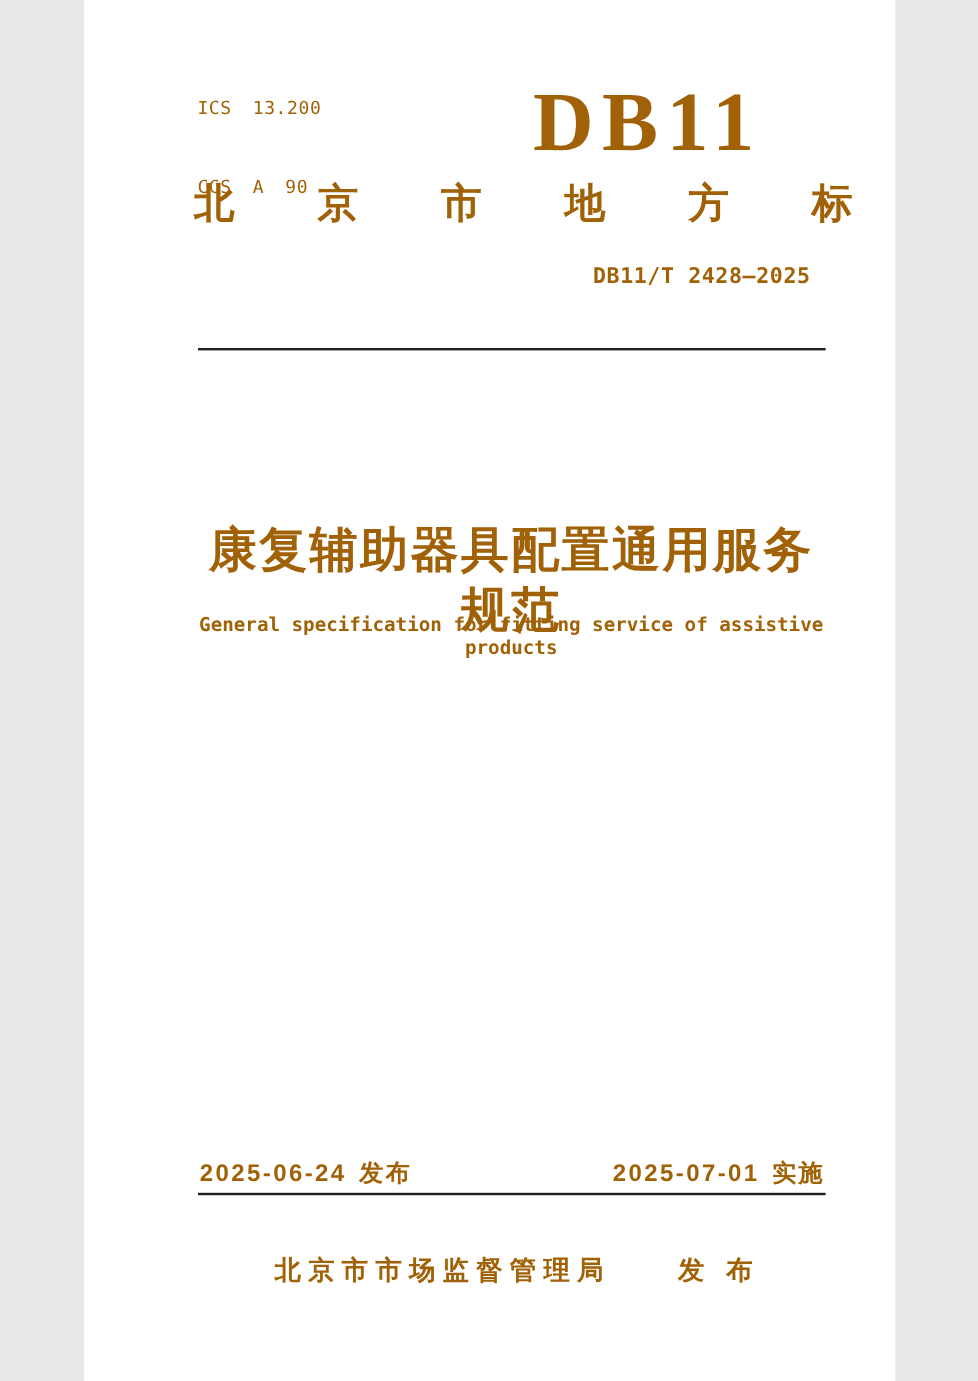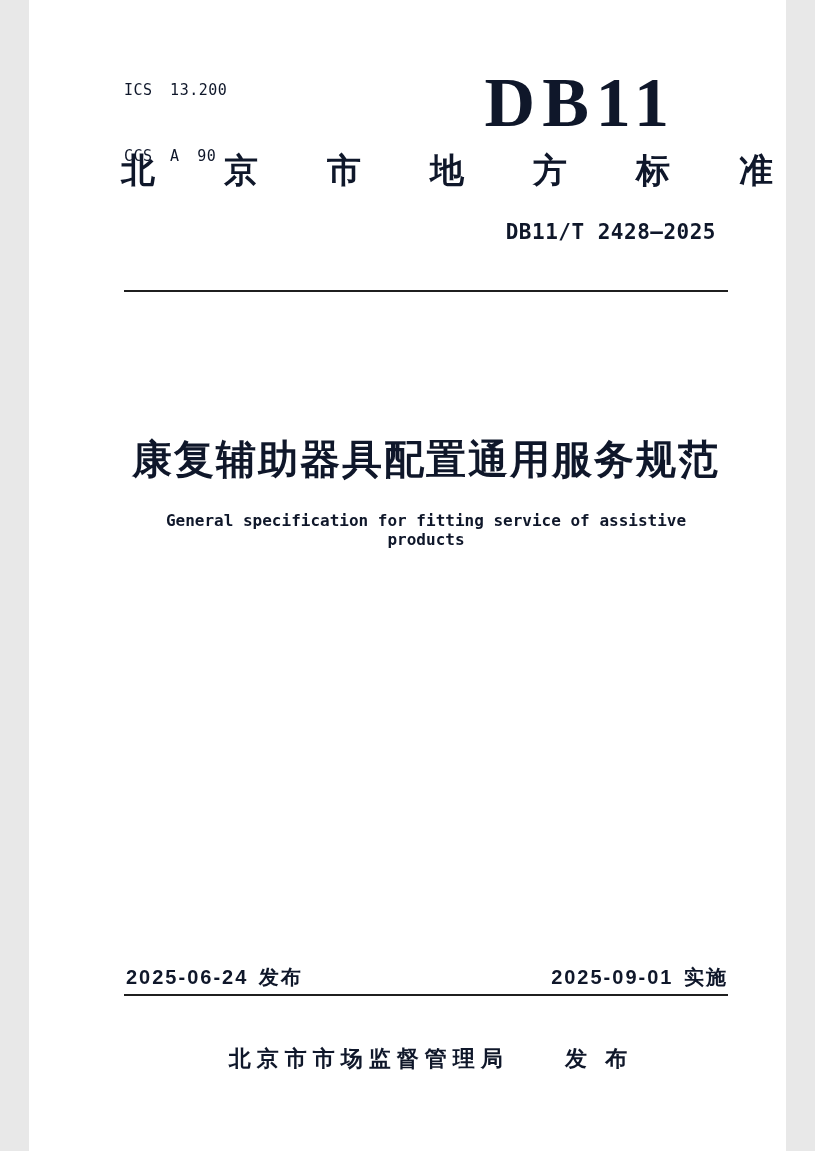--- a/index.html
+++ b/index.html
@@ -1,22 +1,22 @@
 <!DOCTYPE html>
 <html><head>
 <meta charset="utf-8">
 <style>
   html, body { margin: 0; padding: 0; background: #e8e8e8; }
   .page {
     position: relative;
-    width: 757px;
+    width: 676px;
     height: 1151px;
     margin: 0 auto;
     background: #ffffff;
-    color: #0f172a;
+    color: #a16207;
     font-family: "Liberation Sans", sans-serif;
     overflow: hidden;
   }
 
   
   .ics-block {
     position: absolute;
     left: 95px;
     top: 35px;
     font-family: "DejaVu Sans Mono", monospace;
@@ -51,21 +51,21 @@
     font-weight: bold;
     line-height: 1.25;
   }
 
   
   .standard-number {
     position: absolute;
     right: 70px;
     top: 220px;
     font-family: "DejaVu Sans Mono", monospace;
-    font-size: 21px;
+    font-size: 18px;
     font-weight: bold;
     letter-spacing: 0.5px;
   }
 
   .rule {
     position: absolute;
     left: 95px;
     right: 58px;
     height: 2px;
     background: #1f1f1f;
@@ -151,21 +151,21 @@
   <div class="standard-number">DB11/T 2428—2025</div>
 
   <div class="rule rule-top"></div>
 
   <div class="title-cn">康复辅助器具配置通用服务规范</div>
 
   <div class="title-en">General specification for fitting service of assistive products</div>
 
   <div class="dates-row">
     <span>2025-06-24 发布</span>
-    <span>2025-09-01 实施</span>
+    <span>2025-07-01 实施</span>
   </div>
 
   <div class="rule rule-bottom"></div>
 
   <div class="publisher-row">
     <span>北京市市场监督管理局</span>
     <span class="publisher-gap"></span>
     <span>发 布</span>
   </div>
 

